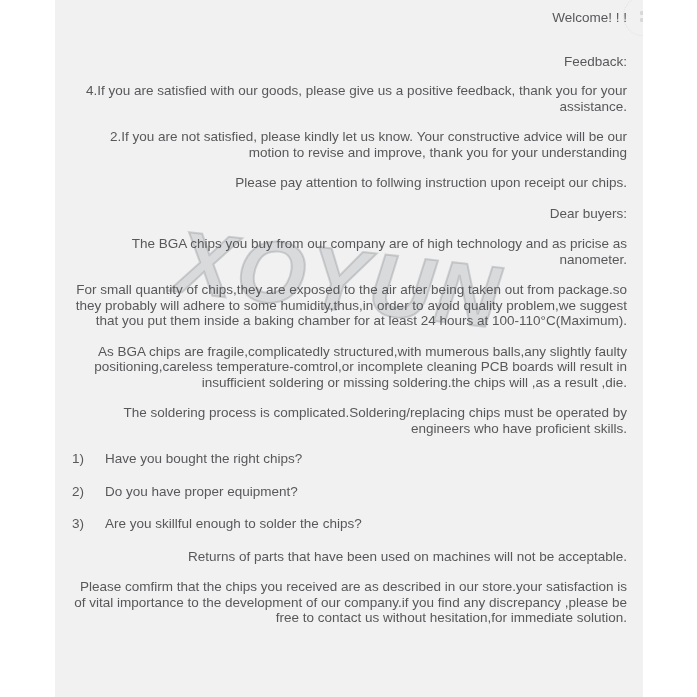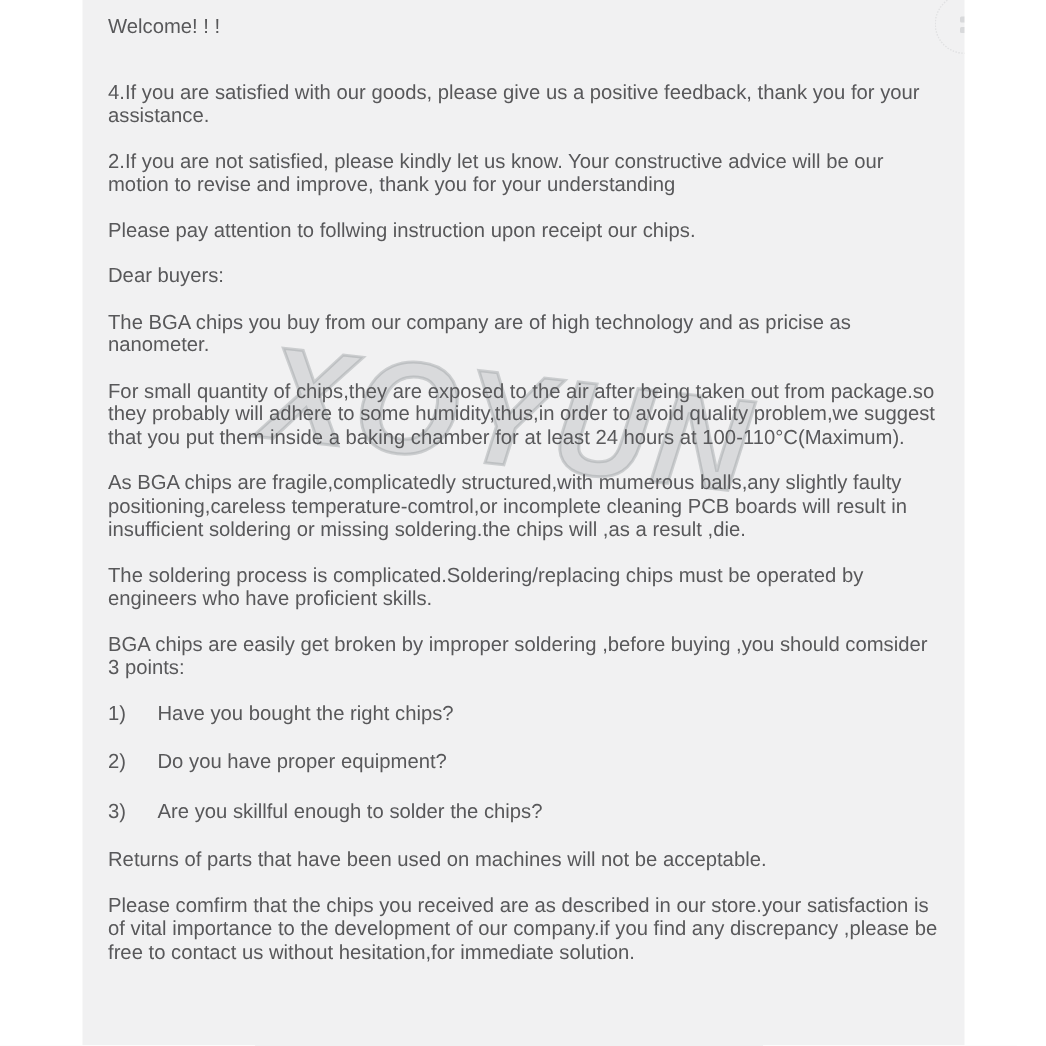--- a/index.html
+++ b/index.html
@@ -26,20 +26,21 @@
     padding: 10px 16px 0 17px;
     color: #58585a;
     font-size: 13.5px;
     line-height: 15.5px;
     overflow: hidden;
   }
   .panel p {
     position: relative;
     z-index: 2;
     margin: 0 0 15px 0;
+    text-align: right;
   }
   p.greeting { margin-bottom: 28px; }
   p.heading  { margin-bottom: 14px; }
   .checklist-item {
     position: relative;
     z-index: 2;
     display: flex;
     margin: 0 0 17px 0;
   }
   .checklist-item .num {
@@ -92,39 +93,39 @@
 
     <div class="watermark">XOYUN</div>
 
     <div class="stamp">
       <span class="speck"></span>
       <span class="speck"></span>
     </div>
 
     <p class="greeting">Welcome! ! !</p>
 
+    <p class="heading">Feedback:</p>
 
     <p>4.If you are satisfied with our goods, please give us a positive feedback, thank you for your assistance.</p>
 
     <p>2.If you are not satisfied, please kindly let us know. Your constructive advice will be our motion to revise and improve, thank you for your understanding</p>
 
     <p>Please pay attention to follwing instruction upon receipt our chips.</p>
 
     <p>Dear buyers:</p>
 
     <p>The BGA chips you buy from our company are of  high technology and as pricise as nanometer.</p>
 
     <p>For small quantity of chips,they are exposed to the air after being taken out from package.so they probably will adhere to some humidity,thus,in order to avoid quality problem,we suggest that you put them inside a baking chamber for at least 24 hours at 100-110°C(Maximum).</p>
 
 
     <p>As BGA chips are fragile,complicatedly structured,with mumerous balls,any slightly faulty positioning,careless temperature-comtrol,or incomplete cleaning PCB boards will result in insufficient soldering or missing soldering.the chips will ,as a result ,die.</p>
 
     <p>The soldering process is complicated.Soldering/replacing chips must be operated by engineers who have proficient skills.</p>
 
-    <p>BGA chips are easily get broken by improper soldering ,before buying ,you should comsider 3 points:</p>
 
     <div class="checklist-item">
       <span class="num">1)</span>
       <span class="txt">Have you bought the right chips?</span>
     </div>
 
     <div class="checklist-item">
       <span class="num">2)</span>
       <span class="txt">Do you have proper equipment?</span>
     </div>

